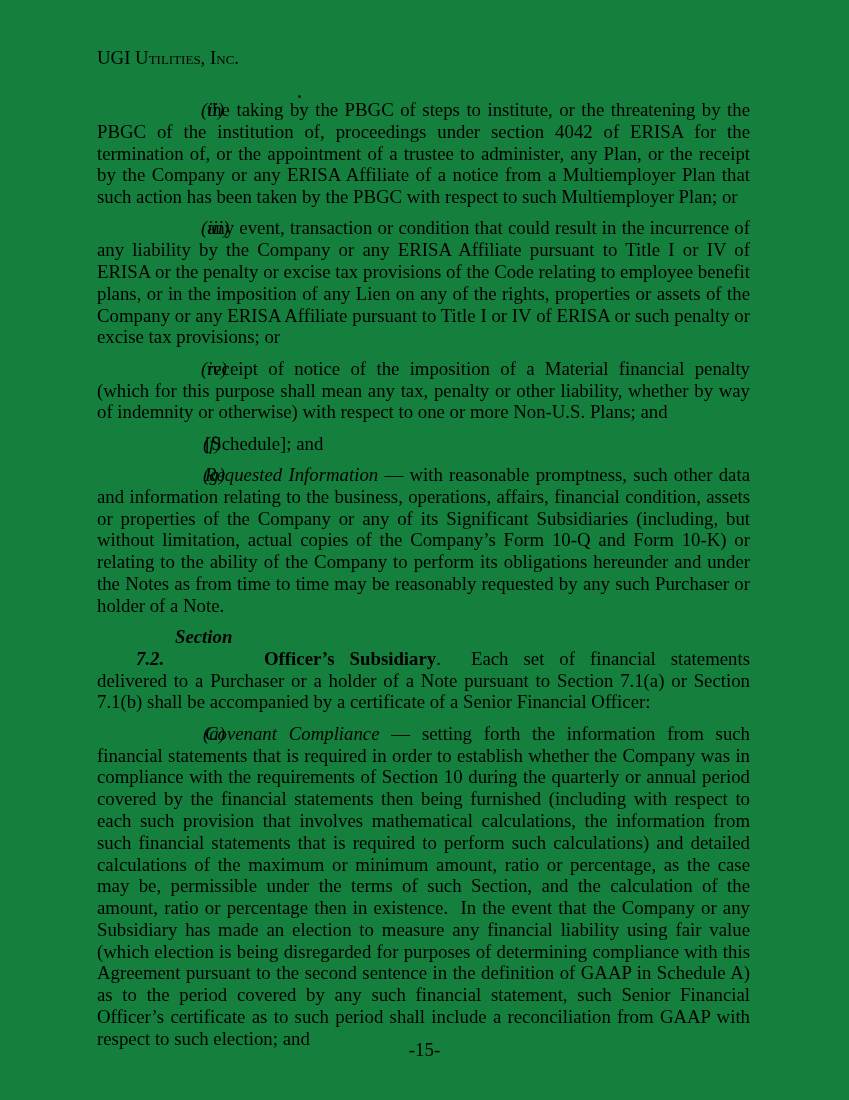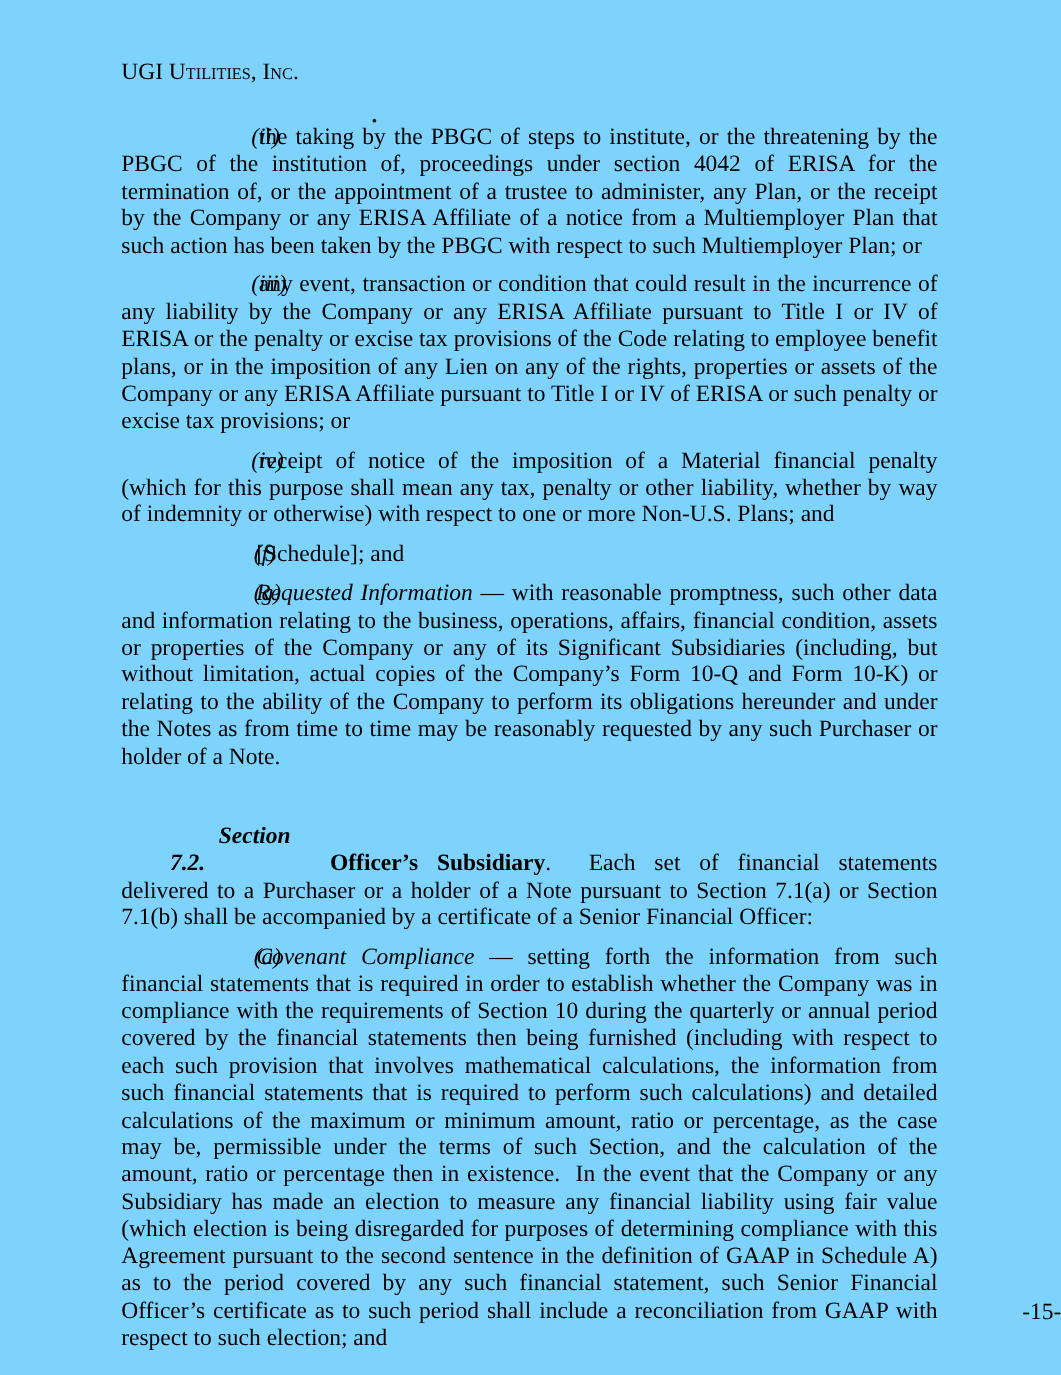--- a/index.html
+++ b/index.html
@@ -1,20 +1,20 @@
 <!DOCTYPE html>
 <html><head>
 <meta charset="utf-8">
 <style>
   html, body { margin: 0; padding: 0; background: #ffffff; }
   .page {
     position: relative;
     width: 849px;
     height: 1100px;
-    background: #7dd3fc;
+    background: #15803d;
     color: #000000;
     font-family: "Liberation Serif", "DejaVu Serif", serif;
     font-size: 18.8px;
     line-height: 21.8px;
     overflow: hidden;
   }
   .header {
     position: absolute;
     left: 97px;
     top: 47px;
@@ -30,29 +30,29 @@
     width: 653px;
     text-align: justify;
   }
   .main p { margin: 0 0 9.5px 0; }
   .p-section { text-indent: 39px; }
   .p-sub1 { margin-left: 51px; text-indent: 53px; }
   .p-sub2 { margin-left: 103px; text-indent: 52px; }
   .plabel { display: inline-block; font-style: italic; }
   .w-sub1 { width: 55px; }
   .w-sub2 { width: 58px; }
-  .w-sec  { width: 128px; margin-top: 32px; }
+  .w-sec  { width: 128px; }
   .italic { font-style: italic; font-family: Liberation Serif, serif; }
   .bold   { font-weight: bold; }
   .footer {
     position: absolute;
     left: 0;
     top: 1039px;
     width: 849px;
-    text-align: right;
+    text-align: center;
   }
   .artifact-dot {
     position: absolute;
     left: 298px;
     top: 95px;
     width: 3px;
     height: 3px;
     border-radius: 50%;
     background: #1a1a1a;
   }

